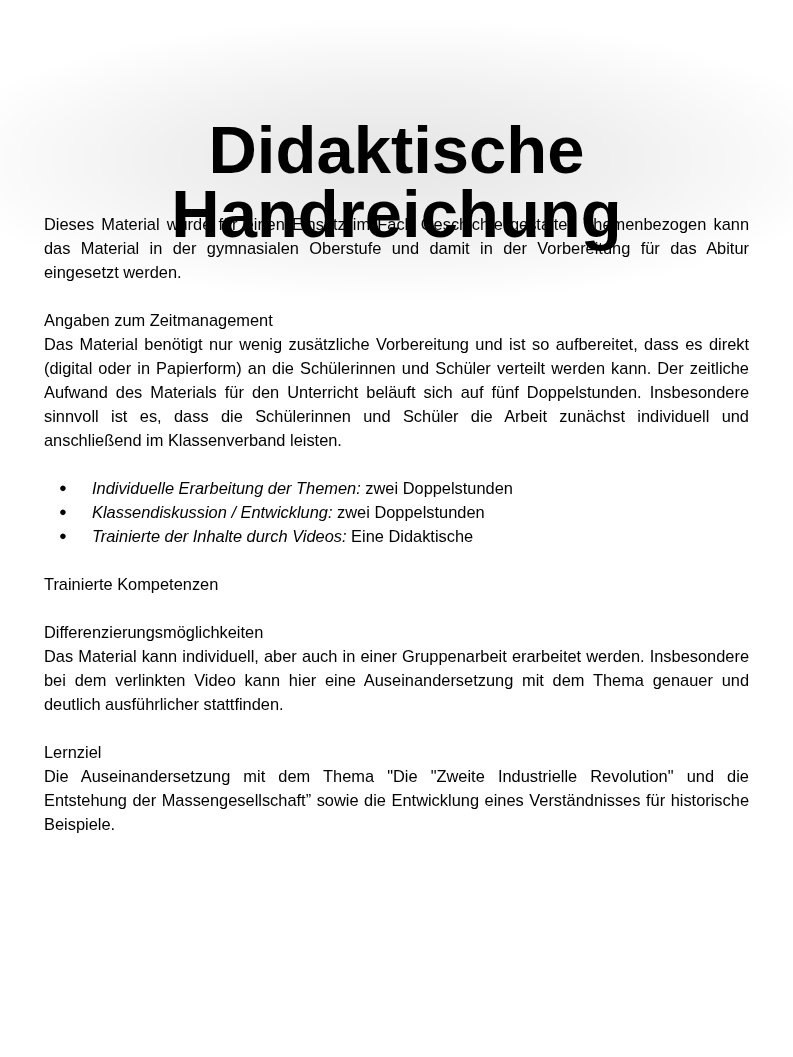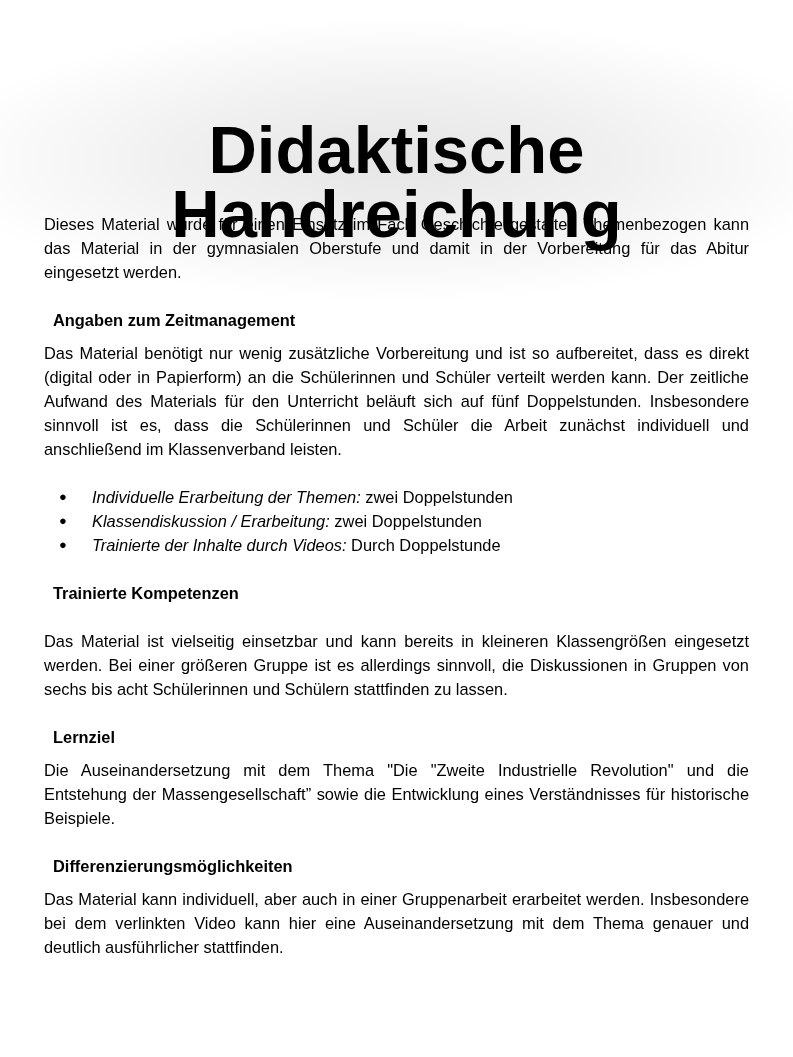--- a/index.html
+++ b/index.html
@@ -51,22 +51,22 @@
       line-height: 24px;
     }
     p {
       margin: 0;
       text-align: justify;
     }
     .section {
       margin-top: 24px;
     }
     .section-title {
-      font-weight: bold;
-      margin: 9px;
+      font-weight: normal;
+      margin: 0;
     }
     ul {
       list-style: none;
       margin: 24px 0 0 0;
       padding: 0;
     }
     li {
       position: relative;
       padding-left: 48px;
       line-height: 24px;
@@ -96,40 +96,39 @@
     <div class="section">
       <p class="section-title">Angaben zum Zeitmanagement</p>
       <p>Das Material benötigt nur wenig zusätzliche Vorbereitung und ist so aufbereitet, dass es direkt (digital oder in Papierform) an die Schülerinnen und Schüler verteilt werden kann. Der zeitliche Aufwand des Materials für den Unterricht beläuft sich auf fünf Doppelstunden. Insbesondere sinnvoll ist es, dass die Schülerinnen und Schüler die Arbeit zunächst individuell und anschließend im Klassenverband leisten.</p>
       <ul>
         <li>
           <span class="bullet">●</span>
           <em>Individuelle Erarbeitung der Themen:</em><span> zwei Doppelstunden</span>
         </li>
         <li>
           <span class="bullet">●</span>
-          <em>Klassendiskussion / Erarbeitung:</em><span> zwei Doppelstunden</span>
+          <em>Klassendiskussion / Entwicklung:</em><span> zwei Doppelstunden</span>
         </li>
         <li>
           <span class="bullet">●</span>
-          <em>Trainierte der Inhalte durch Videos:</em><span> Durch Doppelstunde</span>
+          <em>Trainierte der Inhalte durch Videos:</em><span> Eine Didaktische</span>
         </li>
       </ul>
     </div>
 
     <div class="section">
       <p class="section-title">Trainierte Kompetenzen</p>
     </div>
 
     <div class="section">
-      <p>Das Material ist vielseitig einsetzbar und kann bereits in kleineren Klassengrößen eingesetzt werden. Bei einer größeren Gruppe ist es allerdings sinnvoll, die Diskussionen in Gruppen von sechs bis acht Schülerinnen und Schülern stattfinden zu lassen.</p>
+    </div>
+
+    <div class="section">
+      <p class="section-title">Differenzierungsmöglichkeiten</p>
+      <p>Das Material kann individuell, aber auch in einer Gruppenarbeit erarbeitet werden. Insbesondere bei dem verlinkten Video kann hier eine Auseinandersetzung mit dem Thema genauer und deutlich ausführlicher stattfinden.</p>
     </div>
 
     <div class="section">
       <p class="section-title">Lernziel</p>
       <p>Die Auseinandersetzung mit dem Thema "Die "Zweite Industrielle Revolution" und die Entstehung der Massengesellschaft” sowie die Entwicklung eines Verständnisses für historische Beispiele.</p>
     </div>
-
-    <div class="section">
-      <p class="section-title">Differenzierungsmöglichkeiten</p>
-      <p>Das Material kann individuell, aber auch in einer Gruppenarbeit erarbeitet werden. Insbesondere bei dem verlinkten Video kann hier eine Auseinandersetzung mit dem Thema genauer und deutlich ausführlicher stattfinden.</p>
-    </div>
   </div>
 </div>
 
 </body></html>

